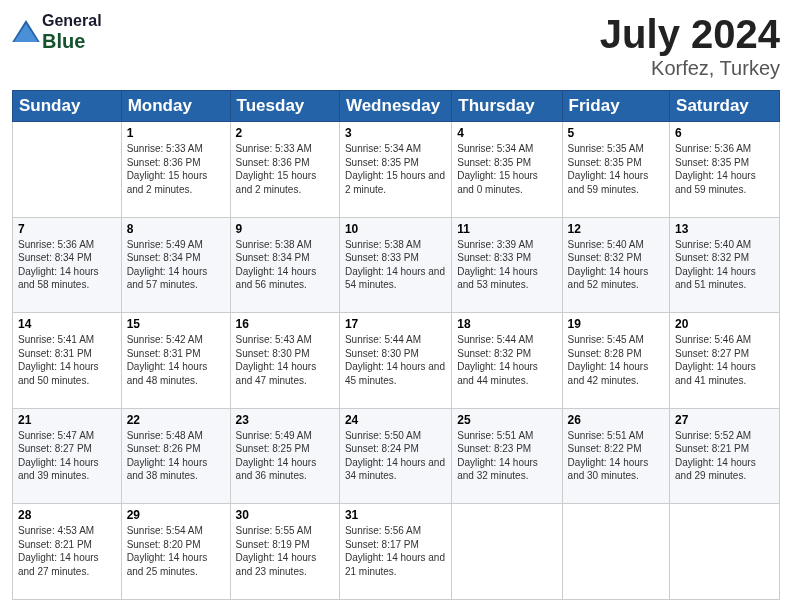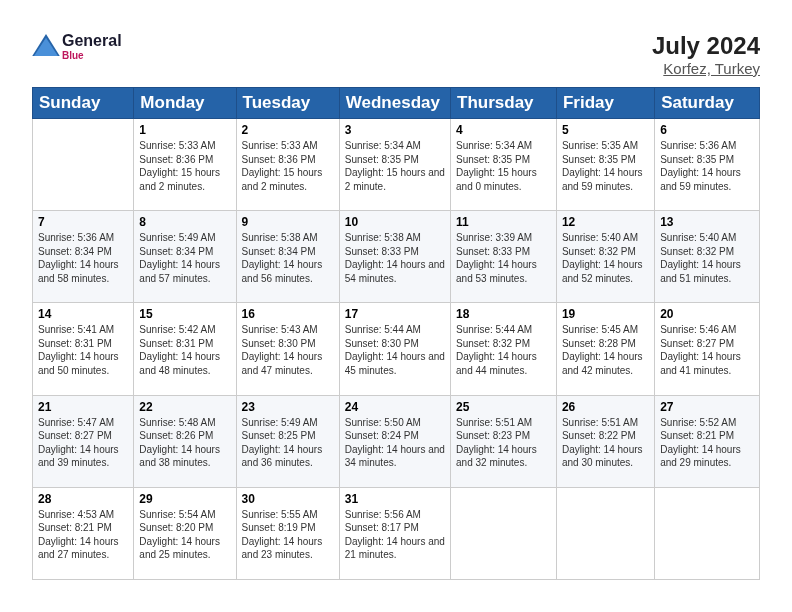--- a/index.html
+++ b/index.html
@@ -6,21 +6,21 @@
     body {
       width: 792px;
       height: 612px;
       font-family: Arial, sans-serif;
       background: #fff;
       overflow: hidden;
     }
     .page {
       width: 792px;
       height: 612px;
-      padding: 32px;
+      padding: 12px;
       display: flex;
       flex-direction: column;
     }
     .header {
       display: flex;
       justify-content: space-between;
       align-items: flex-start;
       margin-bottom: 10px;
     }
     .logo {
@@ -31,28 +31,27 @@
       width: 28px;
       height: 22px;
       margin-right: 2px;
       position: relative;
       top: -2px;
     }
     .title-section {
       text-align: right;
     }
     .month-year {
-      font-size: 24px;
+      font-size: 40px;
       font-weight: bold;
       color: #222;
     }
     .location {
-      font-size: 15px;
+      font-size: 20px;
       color: #555;
-      text-decoration: underline;
     }
     .calendar-table {
       width: 100%;
       border-collapse: collapse;
       flex: 1;
       font-size: 10.5px;
     }
     .calendar-table th {
       background: #2563a8;
       color: #fff;
@@ -93,21 +92,21 @@
 
 <div class="page">
   <div class="header">
     <div class="logo">
       <svg class="logo-icon" viewBox="0 0 30 24" xmlns="http://www.w3.org/2000/svg">
         <polygon points="15,0 30,24 0,24" fill="#2563a8"></polygon>
         <polygon points="15,4 28,24 2,24" fill="#4a90d9"></polygon>
       </svg>
       <div>
         <div style="font-size:16px;font-weight:bold;color:#1a1a2e;">General</div>
-        <div style="font-size:10px;font-weight:bold;color:#be185d;">Blue</div>
+        <div style="font-size:20px;font-weight:bold;color:#14532d;">Blue</div>
       </div>
     </div>
     <div class="title-section">
       <div class="month-year">July 2024</div>
       <div class="location">Korfez, Turkey</div>
     </div>
   </div>
 
   <table class="calendar-table">
     <thead>

